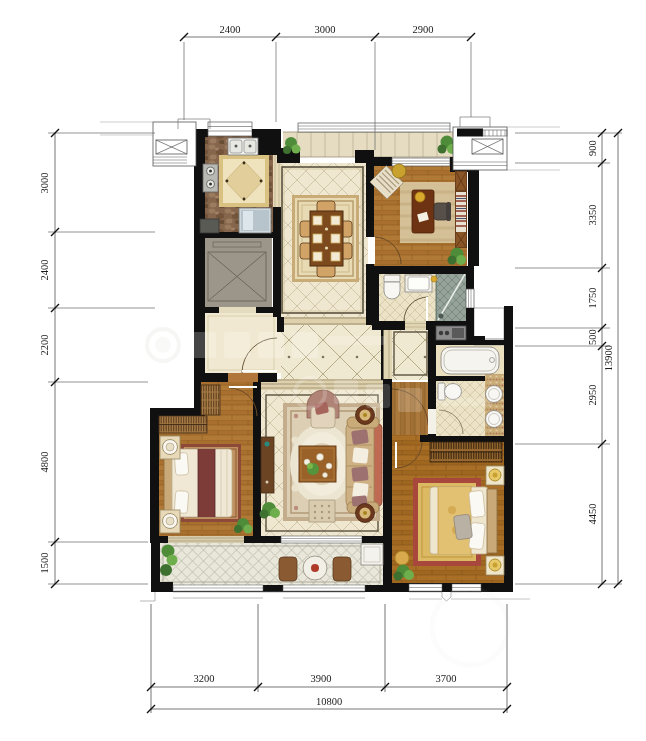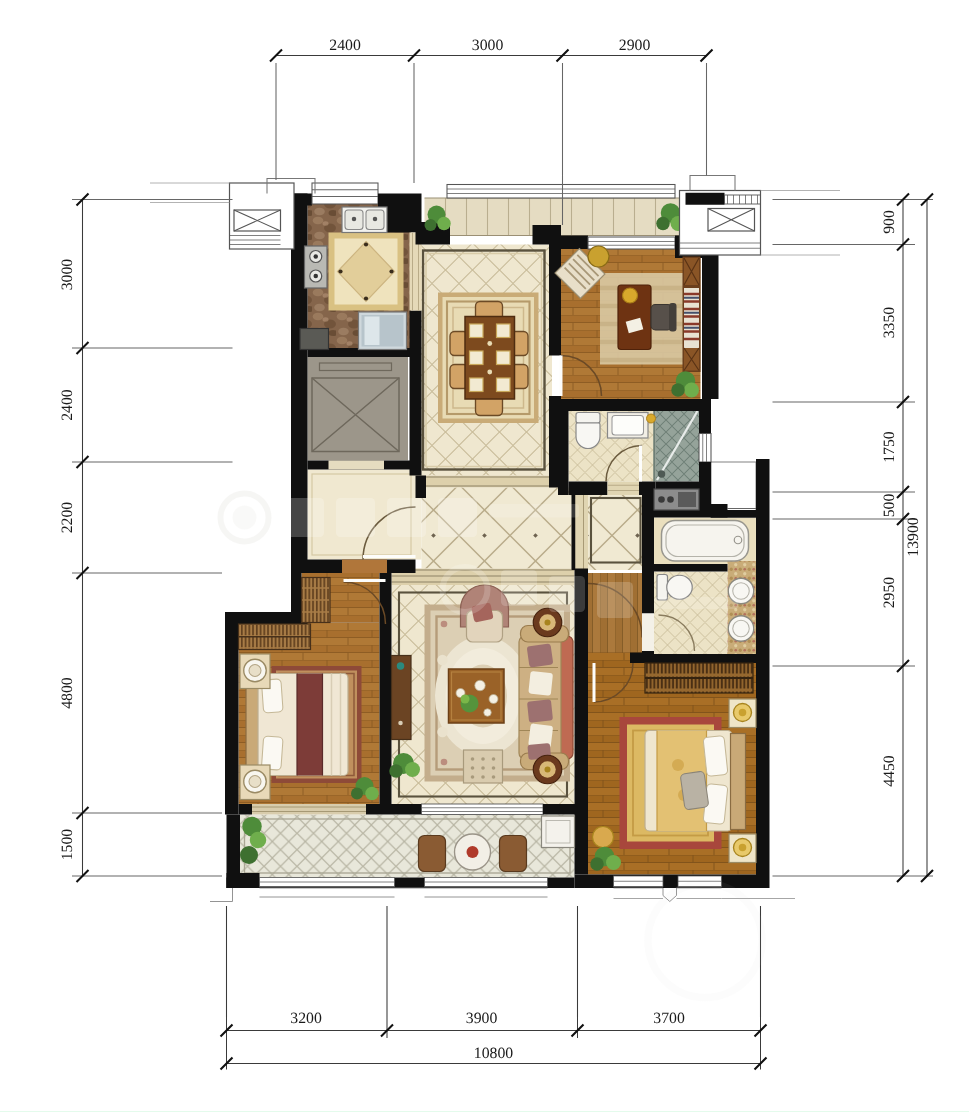--- a/index.html
+++ b/index.html
@@ -1,16 +1,16 @@
 <!DOCTYPE html>
 <html><head>
 <meta charset="utf-8">
 <style>
   html,body{margin:0;padding:0;background:#ffffff;}
-  #page{width:646px;height:741px;position:relative;background:#86efac;overflow:hidden;
+  #page{width:646px;height:741px;position:relative;background:#b91c1c;overflow:hidden;
         font-family:"Liberation Sans", sans-serif;}
   svg{display:block;}
 </style>
 </head>
 <body>
 <div id="page">
 <svg width="646" height="741" viewBox="0 0 646 741">
 <defs>
   <pattern id="tile" width="18" height="18" patternUnits="userSpaceOnUse">
     <rect width="18" height="18" fill="#efe7cf"></rect>

